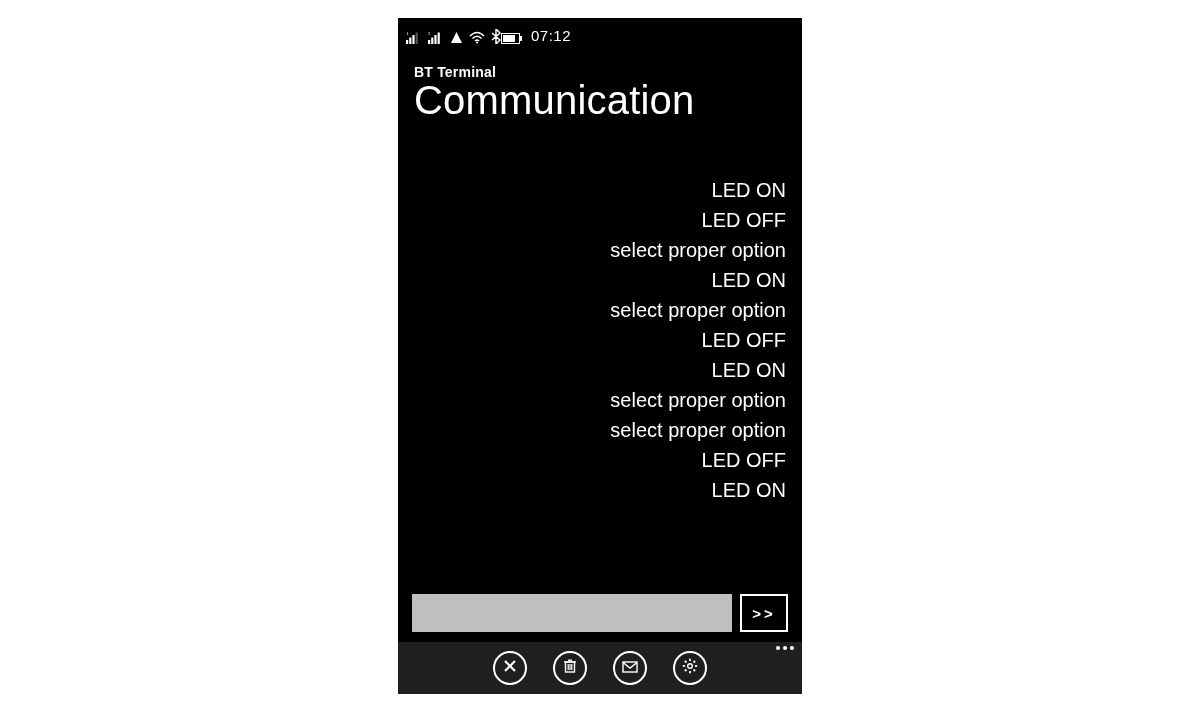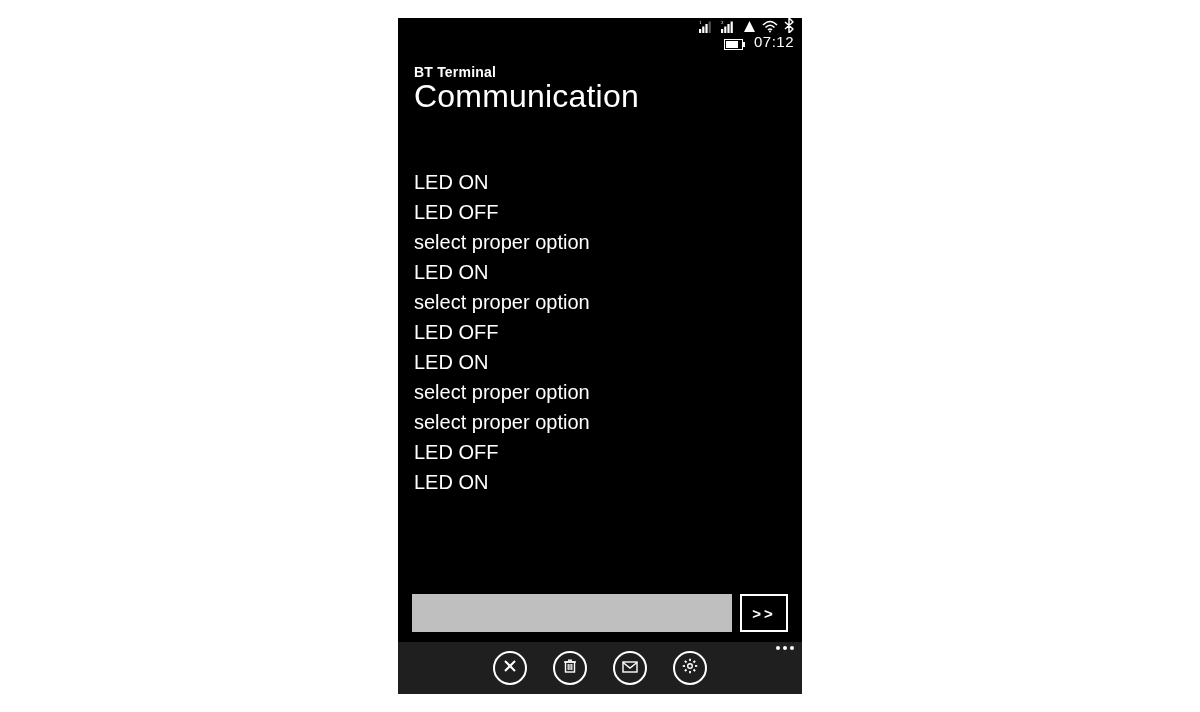--- a/index.html
+++ b/index.html
@@ -14,44 +14,43 @@
     background: #000;
     color: #fff;
     display: flex;
     flex-direction: column;
     overflow: hidden;
   }
   
   .status-bar {
     height: 28px;
     display: flex;
-    justify-content: space-between;
+    justify-content: flex-start;
     align-items: flex-end;
     padding: 0 8px 2px 8px;
     font-size: 13px;
-    flex-direction: column;
   }
   .status-left, .status-right { display: flex; align-items: flex-end; gap: 6px; }
   .status-right { gap: 8px; }
   .icon-svg { display: block; }
   .clock { font-size: 15px; letter-spacing: 0.5px; font-weight: 400; }
   
   .header { padding: 18px 12px 6px 16px; }
   .app-name { font-size: 14px; font-weight: 600; letter-spacing: 0.2px; }
-  .page-title { font-size: 32px; font-weight: 300; letter-spacing: 0.2px; margin-top: -2px; }
+  .page-title { font-size: 40px; font-weight: 300; letter-spacing: 0.2px; margin-top: -2px; }
   
   .log {
     flex: 1 1 auto;
     padding: 46px 16px 0 16px;
     font-size: 20px;
     font-weight: 300;
     line-height: 1.5;
     overflow: hidden;
   }
-  .log-line { white-space: nowrap; }
+  .log-line { white-space: nowrap; text-align: right; }
   
   .input-row {
     display: flex;
     align-items: stretch;
     gap: 8px;
     padding: 10px 14px 10px 14px;
   }
   .text-input {
     flex: 1 1 auto;
     background: #bfbfbf;

